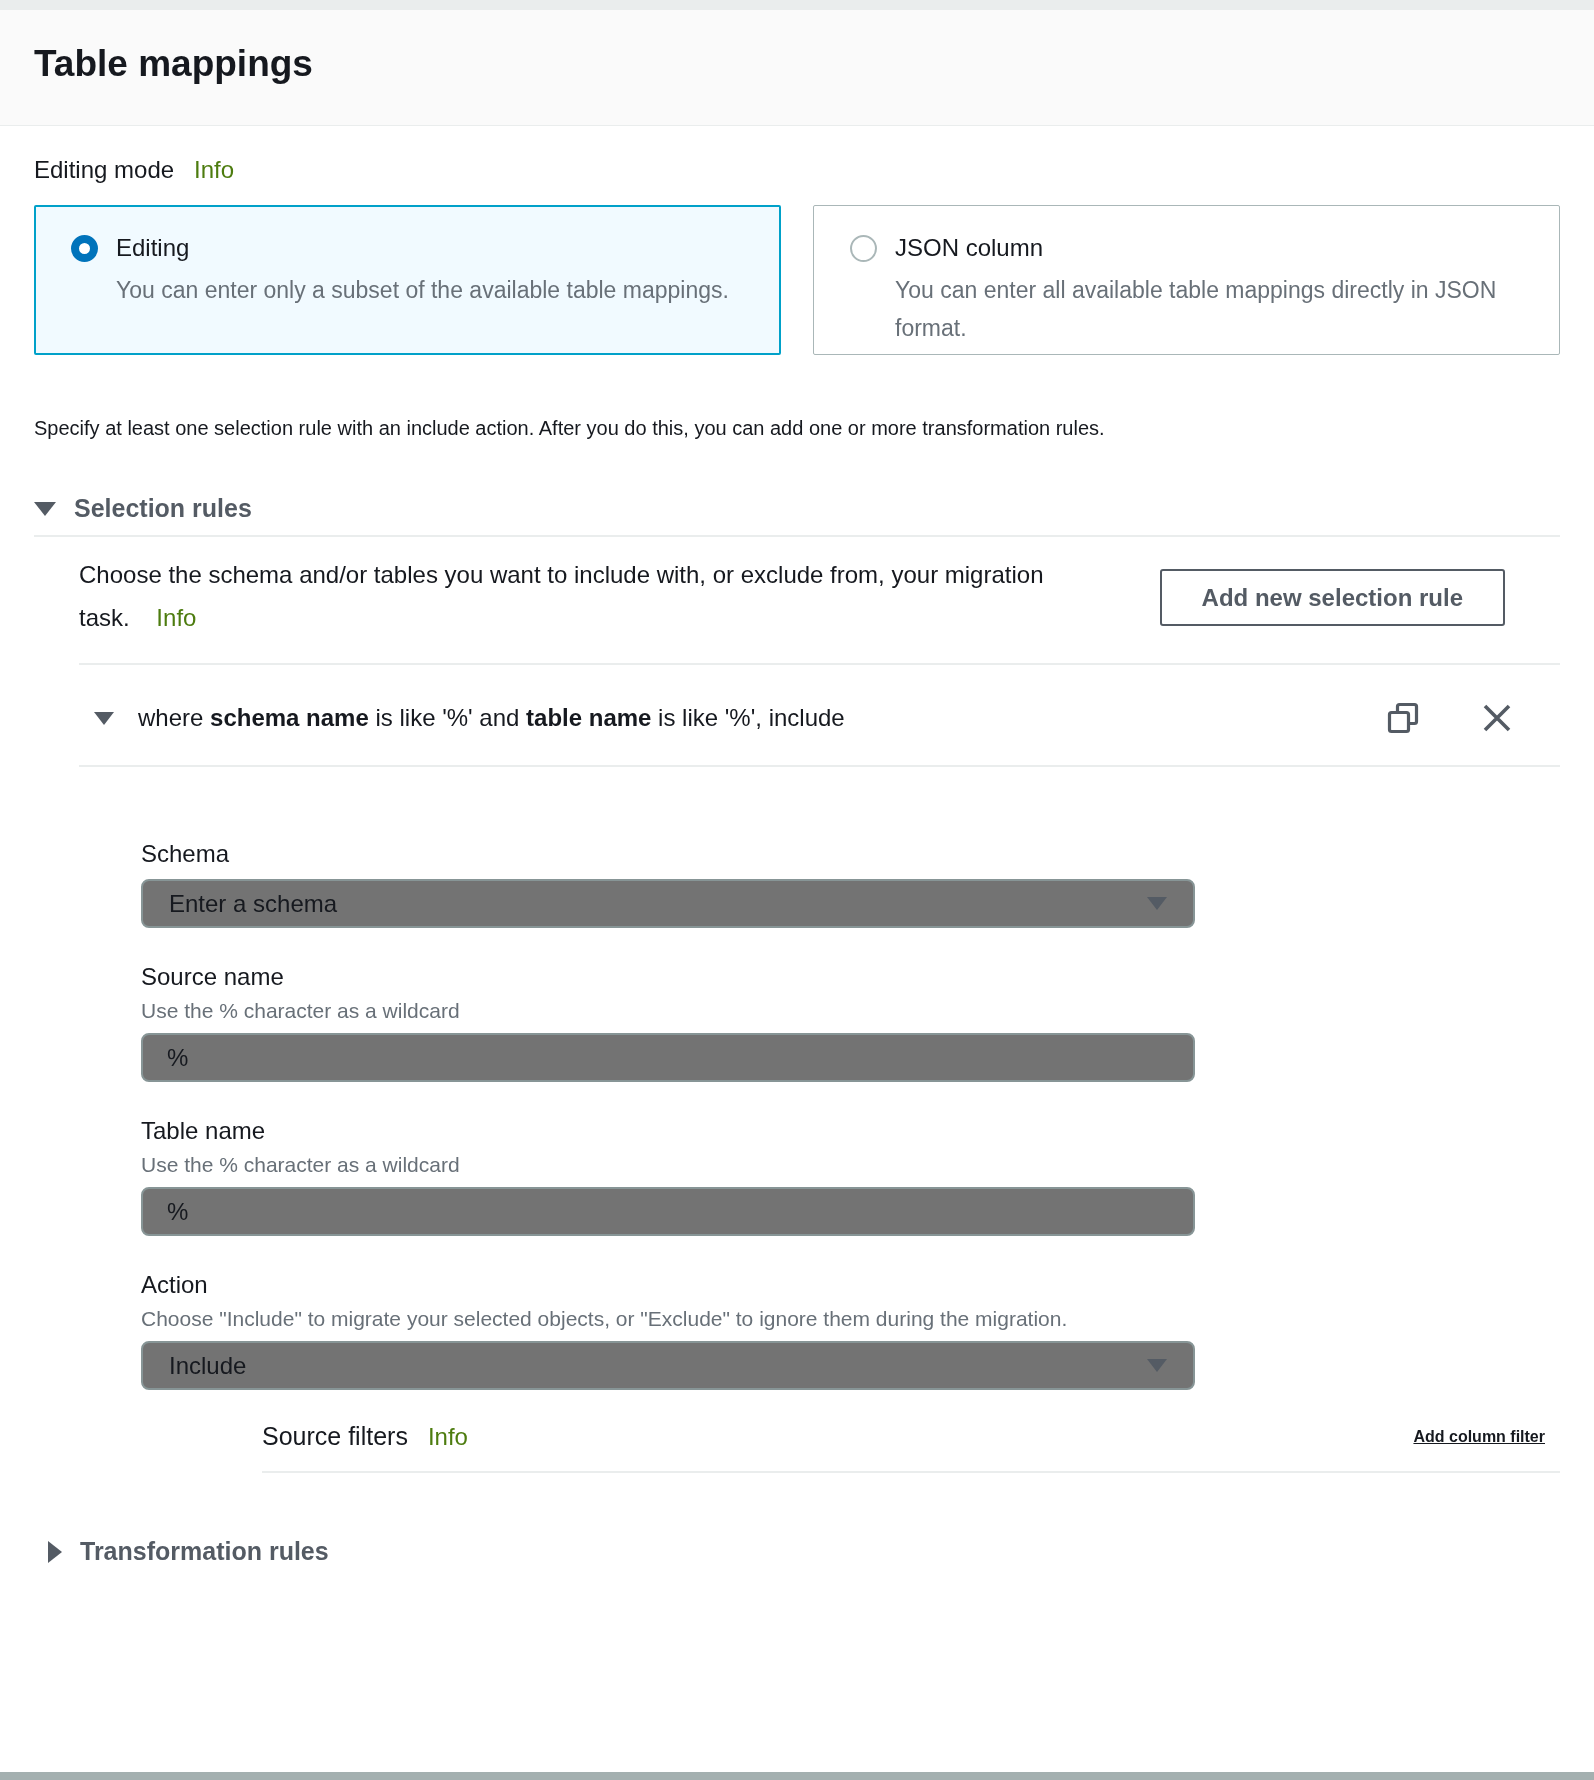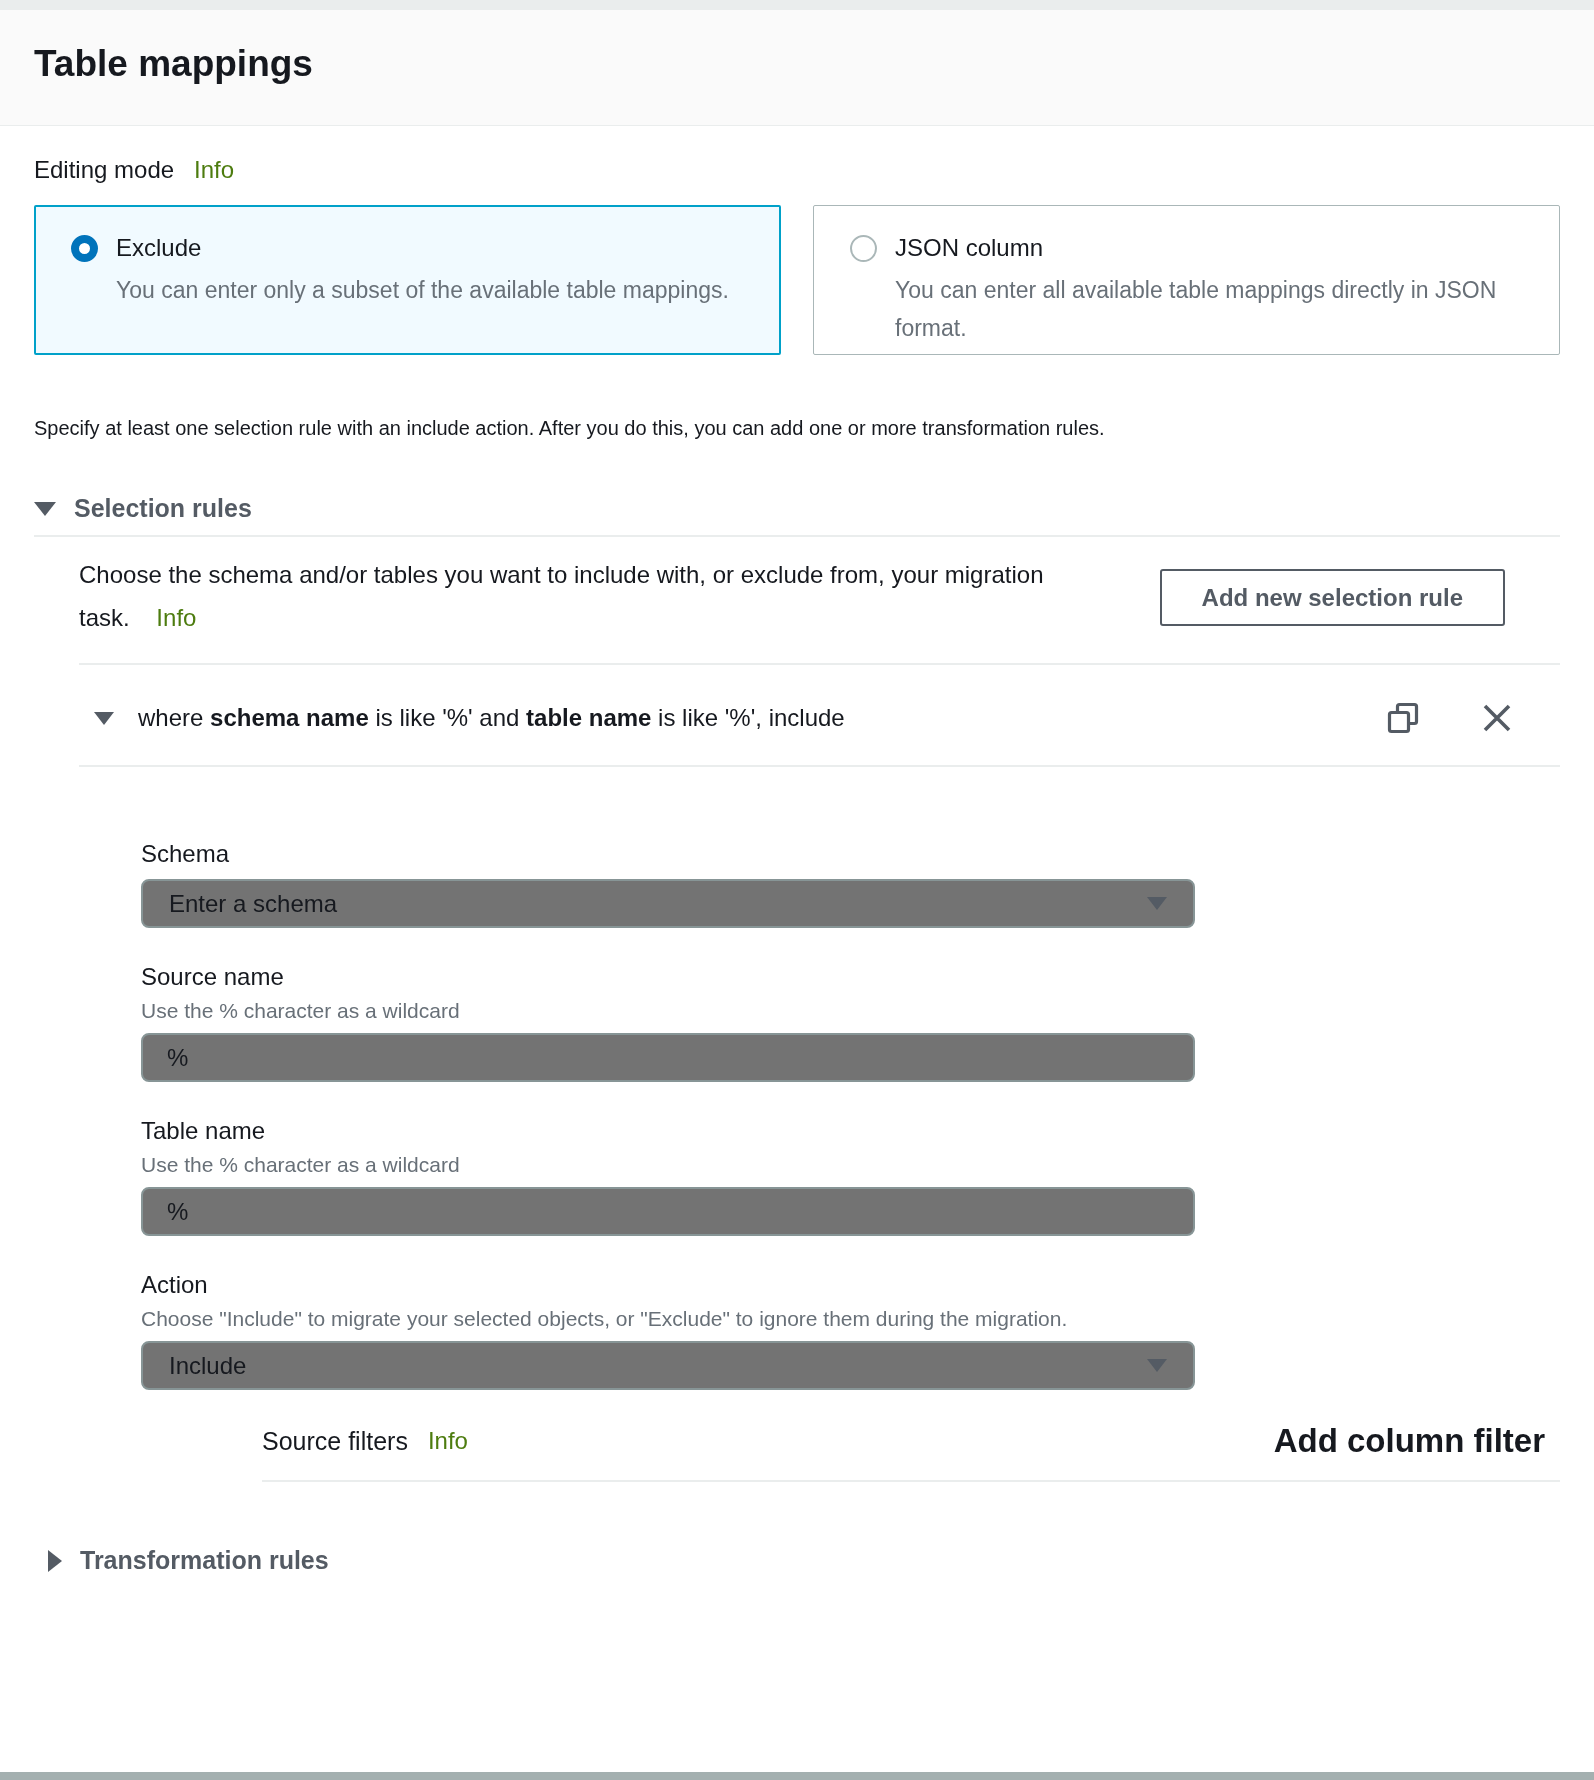--- a/index.html
+++ b/index.html
@@ -76,21 +76,21 @@
     width: 1054px; height: 49px; border: 2px solid #879596; border-radius: 8px; background: #737373;
   }
   .select { margin-top: 10px; display: flex; align-items: center; padding: 0 26px; cursor: pointer; }
   .select-value { flex: 1 1 auto; font-size: 24px; color: #16191f; }
   .select-arrow { width: 0; height: 0; border-left: 10px solid transparent; border-right: 10px solid transparent; border-top: 13px solid #545b64; }
   .tinput { margin-top: 9px; padding: 0 24px; font-family: inherit; font-size: 24px; color: #16191f; }
 
   .filters-row { margin-left: 228px; margin-top: 32px; display: flex; align-items: center; }
   .filters-title { font-size: 25px; color: #16191f; }
   .filters-spacer { flex: 1 1 auto; }
-  .add-col-btn { background: none; border: none; font-family: inherit; font-size: 33px; font-weight: 700; color: #16191f; cursor: pointer; margin-right: 15px; }
+  .add-col-btn { background: none; border: none; font-family: inherit; font-size: 16px; font-weight: 700; color: #16191f; cursor: pointer; margin-right: 15px; text-decoration: underline; }
 
   .bottom-strip { position: absolute; bottom: 0; left: 0; width: 100%; height: 8px; background: #a4b0b0; }
 
   svg { display: block; }
 </style>
 </head>
 <body>
 
 <div class="top-strip"></div>
 
@@ -102,21 +102,21 @@
 
   <div class="editing-row">
     <span class="field-title">Editing mode</span>
     <a class="info-link">Info</a>
   </div>
 
   <div class="tiles">
     <div class="tile selected">
       <span class="radio on"></span>
       <div class="tile-body">
-        <div class="tile-title">Exclude</div>
+        <div class="tile-title">Editing</div>
         <div class="tile-desc">You can enter only a subset of the available table mappings.</div>
       </div>
     </div>
     <div class="tile">
       <span class="radio off"></span>
       <div class="tile-body">
         <div class="tile-title">JSON column</div>
         <div class="tile-desc">You can enter all available table mappings directly in JSON format.</div>
       </div>
     </div>

